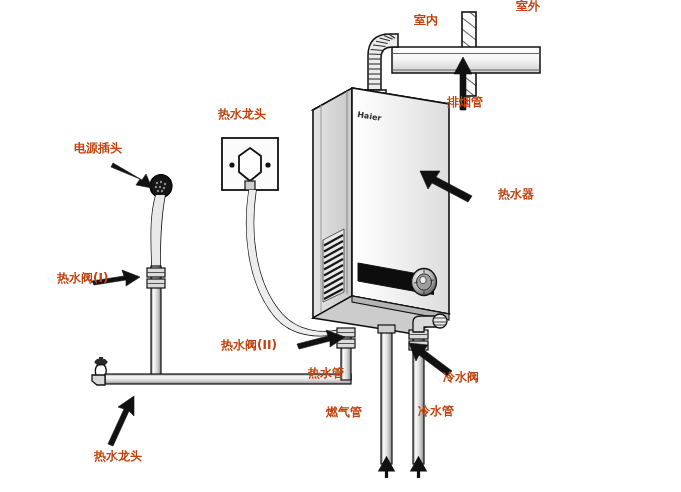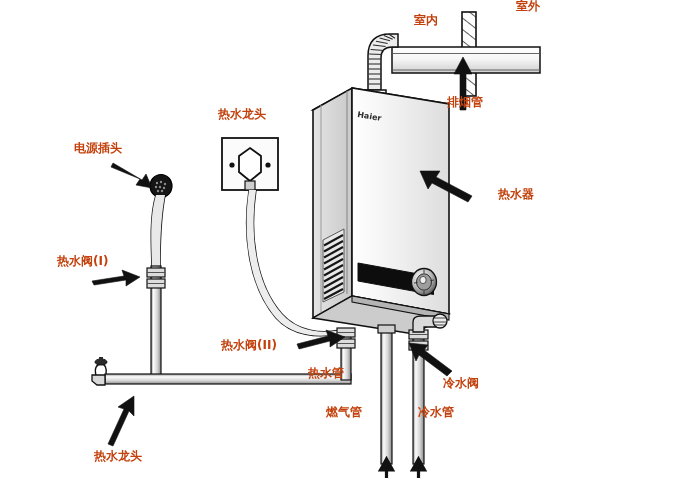--- a/index.html
+++ b/index.html
@@ -254,21 +254,21 @@
       <path d="M466,110 L466,74 L472,74 L463,57 L454,74 L460,74 L460,110 Z" stroke-width="0.6"></path>
     </g>
   </svg>
 
   <div class="lbl" style="left:414px;top:14px;">室内</div>
   <div class="lbl" style="left:516px;top:0;">室外</div>
   <div class="lbl" style="left:447px;top:96px;">排烟管</div>
   <div class="lbl" style="left:498px;top:188px;">热水器</div>
   <div class="lbl" style="left:218px;top:108px;">热水龙头</div>
   <div class="lbl" style="left:74px;top:142px;">电源插头</div>
-  <div class="lbl" style="left:57px;top:255px;">热水阀(I)</div>
+  <div class="lbl" style="left:57px;top:272px;">热水阀(I)</div>
   <div class="lbl" style="left:221px;top:339px;text-align:center;">热水阀(II)</div>
   <div class="lbl" style="left:308px;top:367px;">热水管</div>
   <div class="lbl" style="left:94px;top:450px;font-family:Liberation Serif, serif;">热水龙头</div>
   <div class="lbl" style="left:326px;top:406px;text-align:center;">燃气管</div>
-  <div class="lbl" style="left:418px;top:406px;">冷水管</div>
-  <div class="lbl" style="left:443px;top:371px;margin-top:6px;">冷水阀</div>
+  <div class="lbl" style="left:418px;top:406px;font-family:Liberation Mono, monospace;">冷水管</div>
+  <div class="lbl" style="left:443px;top:371px;">冷水阀</div>
 
 </div>
 
 </body></html>

